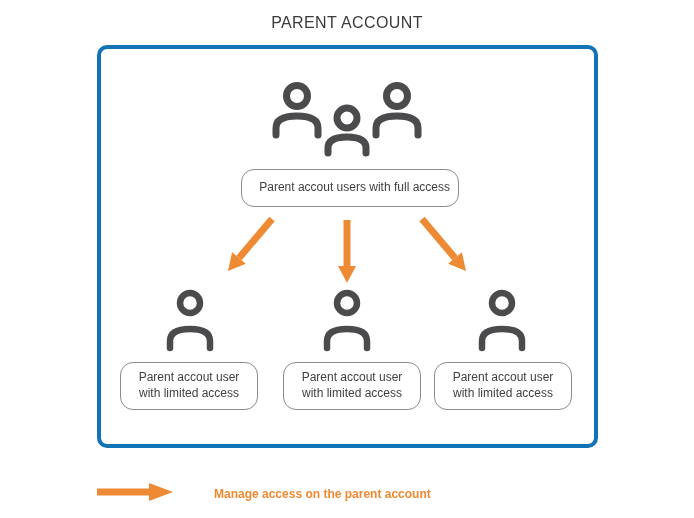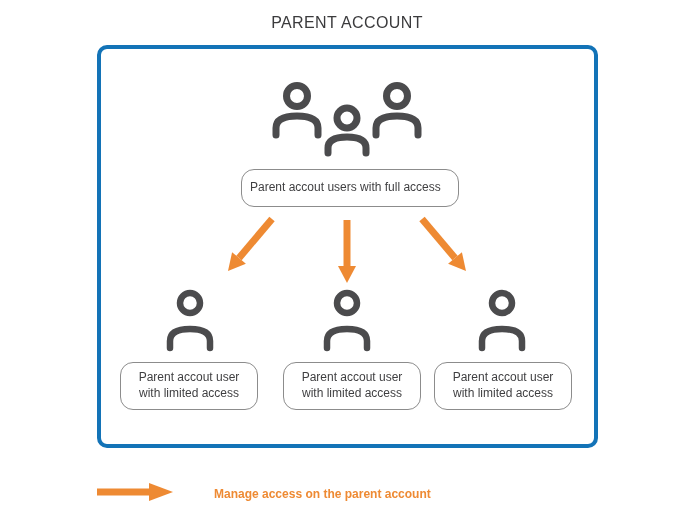--- a/index.html
+++ b/index.html
@@ -19,21 +19,21 @@
     position:absolute;top:14px;left:0;width:100%;text-align:center;
     font-weight:normal;font-size:16px;letter-spacing:.4px;color:var(--title-dark);
   }
   .parent-box{
     position:absolute;left:97px;top:45px;width:501px;height:403px;
     border:4px solid var(--border-blue);border-radius:10px;box-sizing:border-box;
   }
   .pill{
     position:absolute;box-sizing:border-box;background:#fff;
     border:1.5px solid var(--box-border-gray);border-radius:13px;
-    display:flex;align-items:center;justify-content:flex-start;text-align:center;
+    display:flex;align-items:center;justify-content:flex-end;text-align:center;
     color:var(--text-dark);font-size:12px;line-height:1.3;padding:0 8px;
   }
   .full-pill{left:241px;top:169px;width:218px;height:38px;white-space:nowrap;}
   .lim-1{left:120px;top:362px;width:138px;height:48px;}
   .lim-2{left:283px;top:362px;width:138px;height:48px;}
   .lim-3{left:434px;top:362px;width:138px;height:48px;}
   svg{display:block;}
   .abs{position:absolute;}
   .ink{stroke:var(--icon-gray);fill:none;stroke-linecap:round;stroke-linejoin:round;}
   .halo{stroke:#fff;fill:none;stroke-linecap:round;stroke-linejoin:round;}

